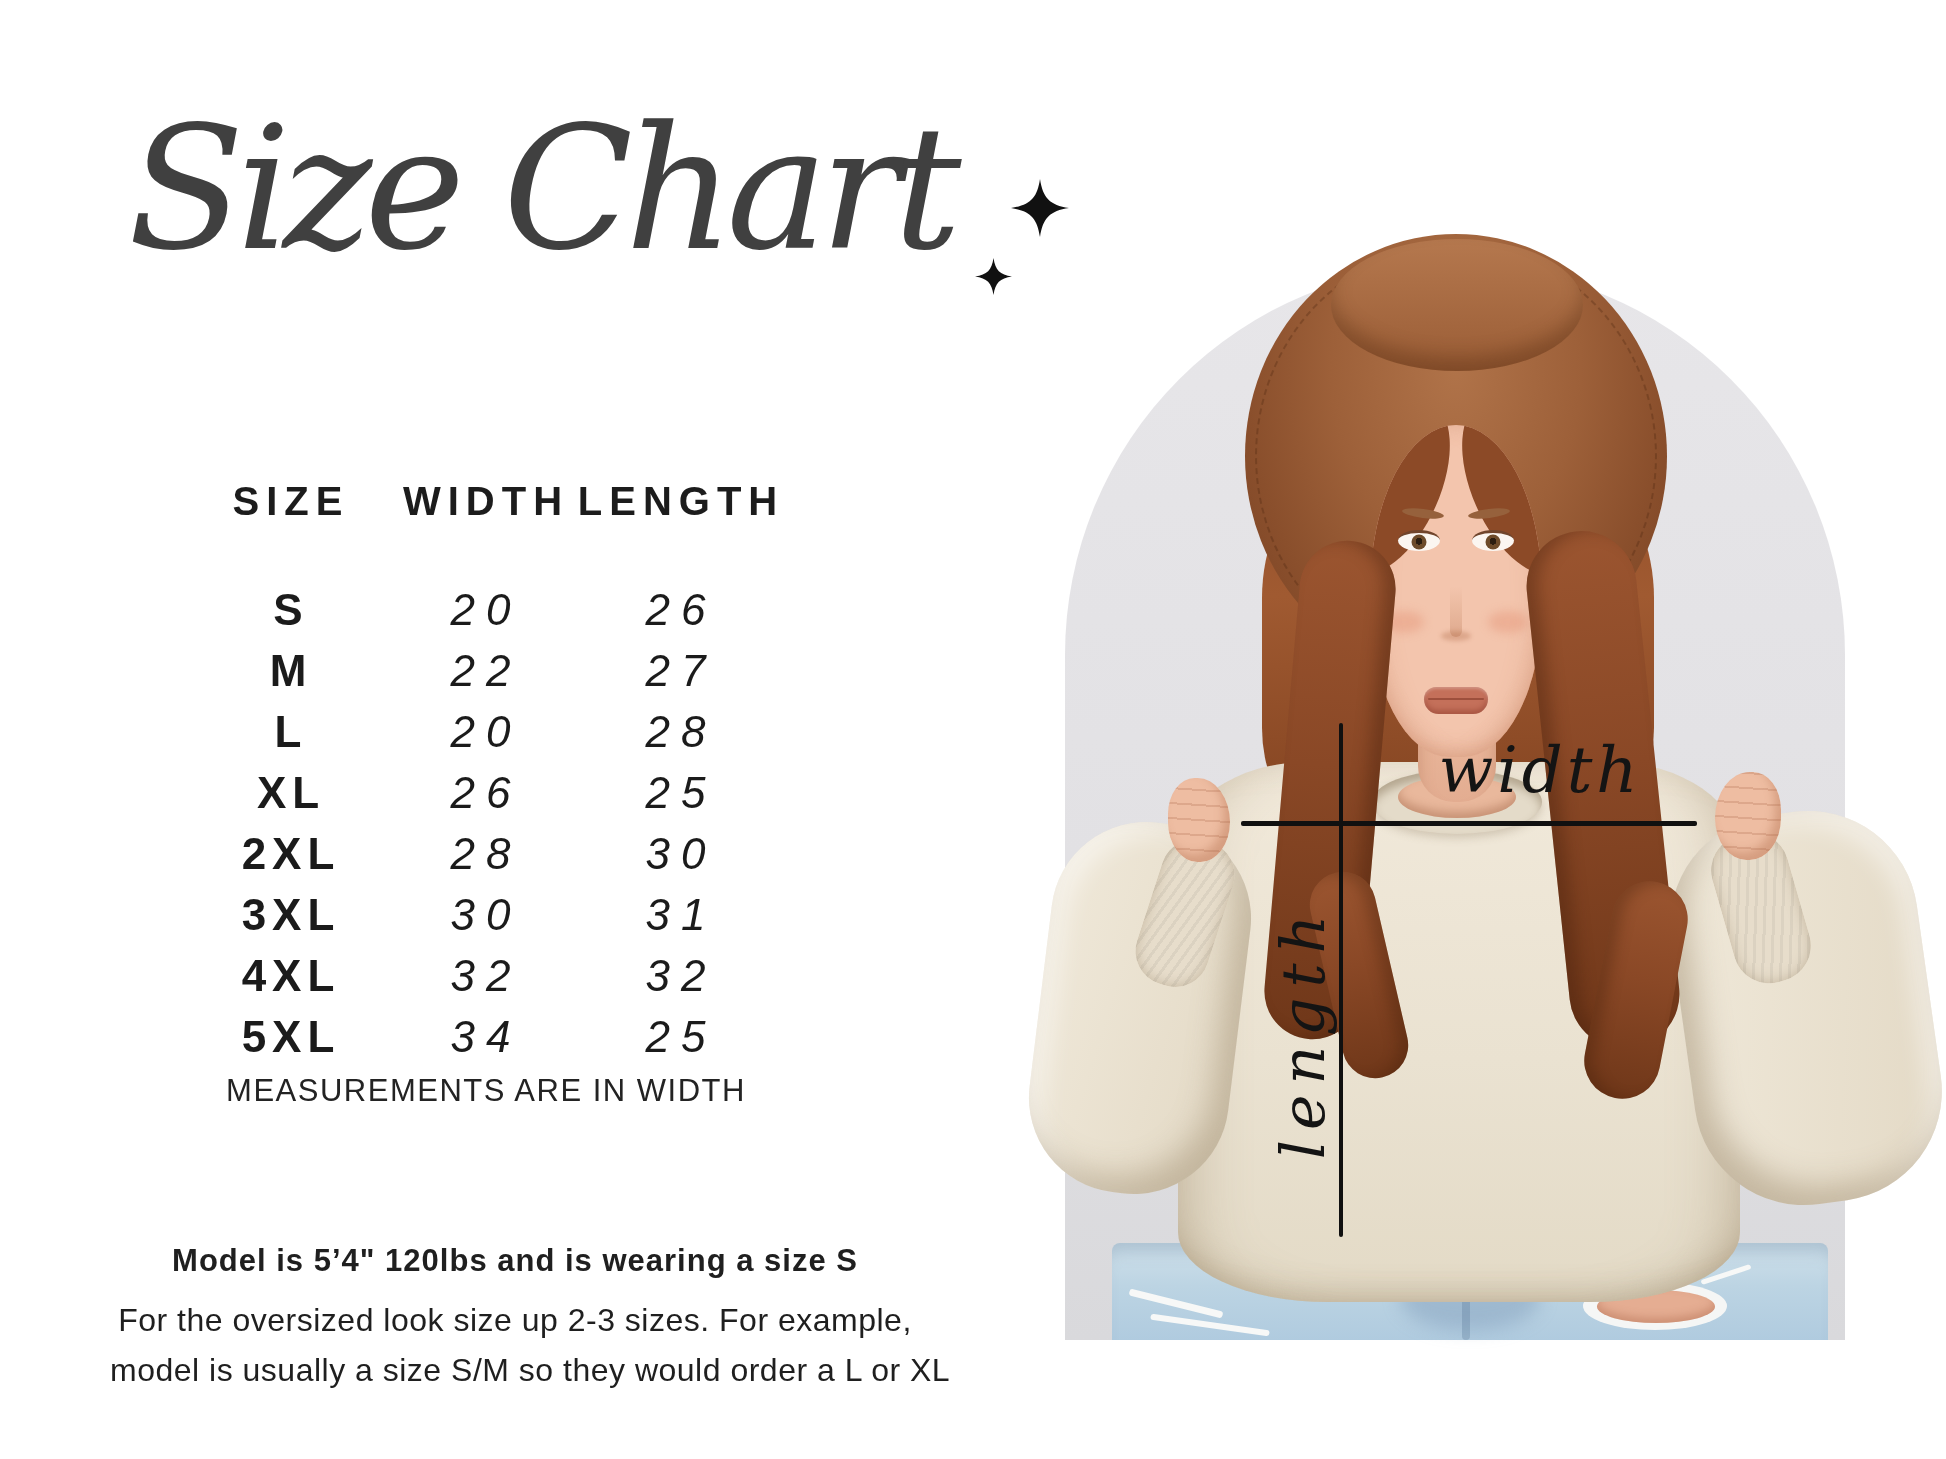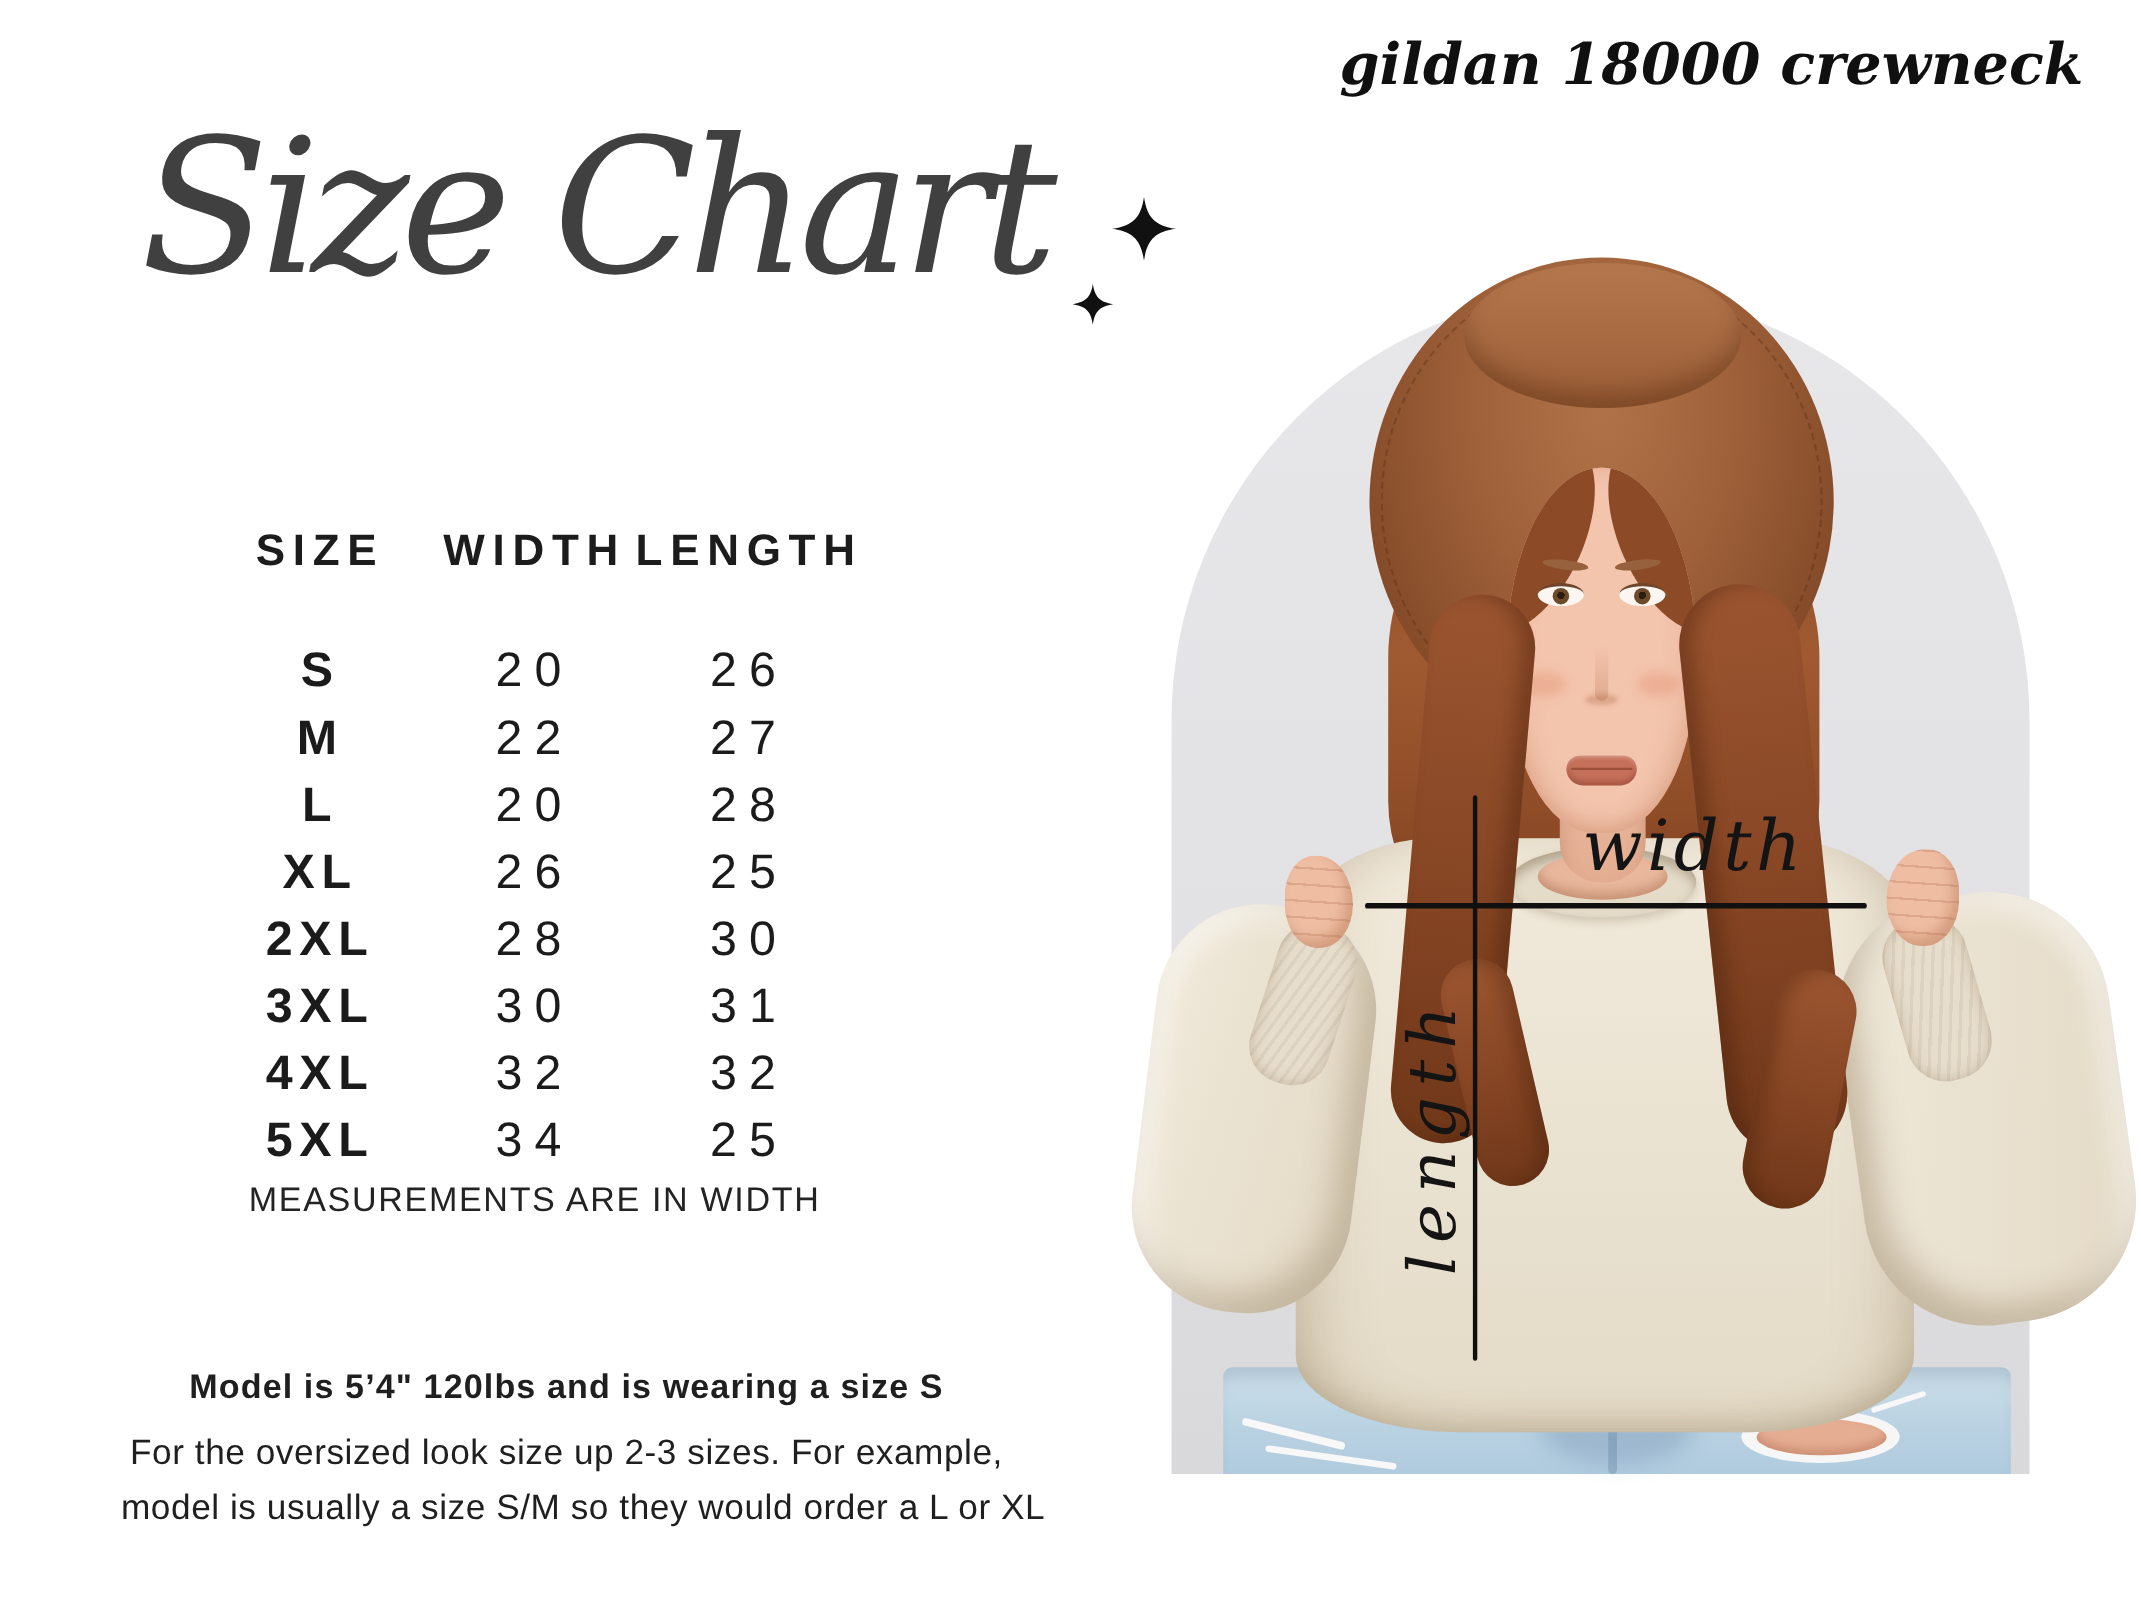--- a/index.html
+++ b/index.html
@@ -21,21 +21,21 @@
   }
   .sparkle{position:absolute;}
   .sparkle svg{display:block;width:100%;height:100%;}
 
   .size-table{position:absolute;left:186px;top:450px;width:600px;margin-top:29px;}
   .t-head,.t-row{display:grid;grid-template-columns:210px 180px 210px;align-items:center;text-align:center;}
   .t-head{height:44px;font-size:40px;font-weight:600;letter-spacing:7px;color:#1c1c1c;}
   .t-spacer{height:56px;}
   .t-row{height:61px;font-size:44px;font-weight:500;color:#1b1b1b;}
   .t-row .c-size{letter-spacing:6px;font-weight:600;}
-  .t-row .c-num{letter-spacing:11px;font-weight:500;}
+  .t-row .c-num{letter-spacing:11px;font-weight:500;font-style:italic;}
   .note{
     position:absolute;left:186px;top:1073px;width:600px;text-align:center;
     font-size:31px;font-weight:400;letter-spacing:1.5px;color:#232323;white-space:nowrap;
   }
   .footer{position:absolute;left:110px;top:1243px;width:810px;text-align:center;color:#1f1f1f;}
   .footer .f-bold{font-size:31px;font-weight:700;letter-spacing:1px;margin-bottom:16px;white-space:nowrap;}
   .footer .f-light{font-size:32px;font-weight:400;line-height:50px;letter-spacing:0.5px;white-space:nowrap;}
 
   
   .arch{
@@ -166,21 +166,20 @@
   .length-label{
     position:absolute;left:1303px;top:1032px;transform:translate(-50%,-50%) rotate(-90deg);
     font-family:"DejaVu Serif",serif;font-style:italic;font-size:60px;color:#141414;letter-spacing:10px;white-space:nowrap;
   }
 </style>
 </head>
 <body>
 
 <div class="canvas">
 
-  <div class="brand">gildan 18000 crewneck</div>
 
   <div class="title">Size Chart</div>
 
   <div class="sparkle" style="left:1011px;top:179px;width:58px;height:58px;">
     <svg viewBox="0 0 100 100">
         <path d="M50 0 C55 33 67 45 100 50 C67 55 55 67 50 100 C45 67 33 55 0 50 C33 45 45 33 50 0 Z" fill="#111"></path>
       </svg>
   </div>
   <div class="sparkle" style="left:975px;top:258px;width:37px;height:37px;">
     <svg viewBox="0 0 100 100">

